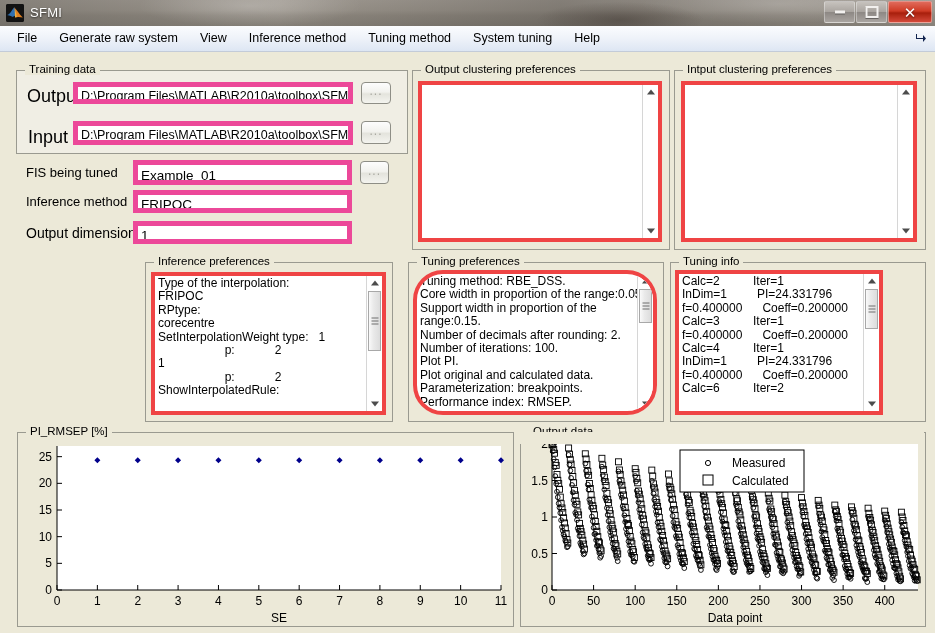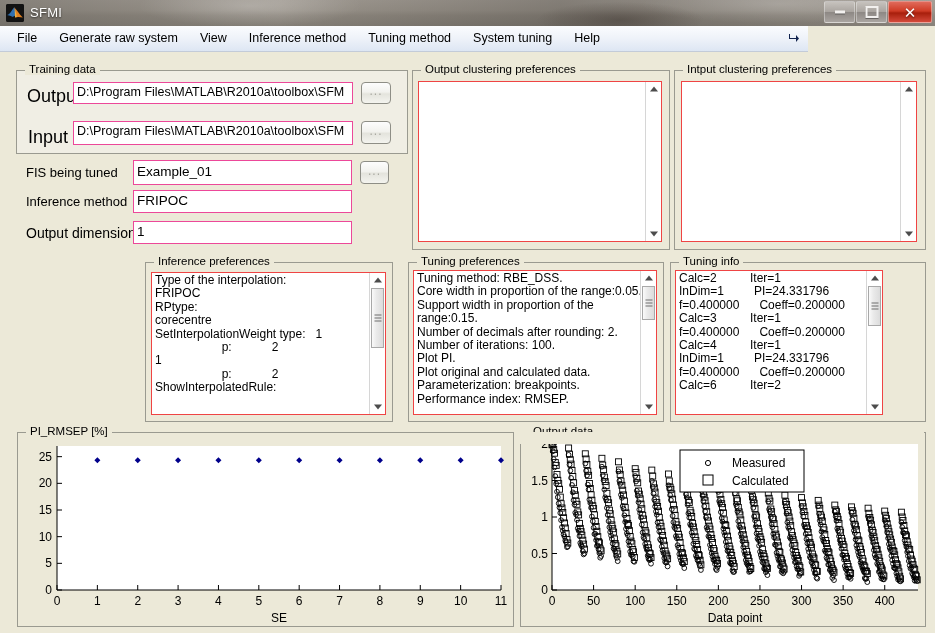--- a/index.html
+++ b/index.html
@@ -43,58 +43,58 @@
     background:linear-gradient(to bottom,#e06a5a 0%,#cf3b25 45%,#a81f0c 55%,#d4493a 100%);
     border:1px solid rgba(255,255,255,.4);
   }
   .wbtn .g{position:absolute;left:50%;top:50%;transform:translate(-50%,-50%);}
   .wbtn .min{width:10px;height:3px;background:#f2f0ee;box-shadow:0 1px 0 rgba(0,0,0,.35);}
   .wbtn .max{width:9px;height:8px;border:2px solid #f2f0ee;box-shadow:0 1px 0 rgba(0,0,0,.35);}
   .wbtn .x{font-size:15px;font-weight:bold;color:#fff;line-height:1;text-shadow:0 1px 2px rgba(0,0,0,.5);}
 
   
   .menubar{
-    position:absolute;left:0;top:26px;width:808px;height:25px;
+    position:absolute;left:0;top:26px;width:935px;height:25px;
     background:linear-gradient(to bottom,#fbfcfe 0%,#eef2f9 50%,#dde6f3 100%);
     border-bottom:1px solid #c3cbd8;
   }
   .menus{position:absolute;left:0;top:0;height:25px;display:flex;align-items:center;}
   .menu{padding:0 11px;height:25px;line-height:25px;font-size:12.5px;color:#000;white-space:nowrap;cursor:default;}
   .mchev{position:absolute;right:8px;top:5px;width:14px;height:14px;}
 
   
   .grp{position:absolute;border:1px solid #9a9a90;background:transparent;}
   .grp > .cap{
     position:absolute;top:-8px;left:8px;padding:0 4px;
     background:#ECE9D8;font-size:11.5px;color:#000;white-space:nowrap;
   }
   .grp.shade{background:#F0EEE4;}
 
   .lbl{position:absolute;font-size:18px;color:#000;white-space:nowrap;}
 
   
   .tf{
-    position:absolute;background:#fff;border:1px solid #ec4899;
+    position:absolute;background:#fff;border:5px solid #ec4899;
     box-sizing:border-box;font-size:12.5px;color:#000;
     padding:2px 2px 0 3px;line-height:normal;overflow:hidden;white-space:nowrap;
   }
 
   
   .dots{
     position:absolute;box-sizing:border-box;
     border:1px solid #8e8e86;border-radius:4px;
     background:linear-gradient(to bottom,#fdfdfd 0%,#f2f2ee 45%,#e4e4dd 55%,#f4f4ef 100%);
     color:#a8a8a0;font-size:12px;text-align:center;line-height:1;
     display:flex;align-items:center;justify-content:center;letter-spacing:1px;
     padding-bottom:4px;
   }
 
   
   .listbox{
-    position:absolute;background:#fff;border:1px solid #ef4444;box-sizing:border-box;overflow:hidden;
+    position:absolute;background:#fff;border:4px solid #ef4444;box-sizing:border-box;overflow:hidden;
   }
   .lb-body{position:absolute;left:0;top:0;right:15px;bottom:0;overflow:hidden;padding:1px 0 0 3px;}
   .lb-line{font-size:12px;line-height:13.4px;color:#000;white-space:pre;}
   .sb{
     position:absolute;right:0;top:0;width:15px;bottom:0;
     background:#fff;border-left:1px solid #d6d6d6;
   }
   .sb-arrow{position:absolute;left:0;width:15px;height:14px;background:#fff;}
   .sb-arrow.up{top:0;}
   .sb-arrow.dn{bottom:0;}
@@ -237,21 +237,21 @@
       </div>
       <div class="sb-arrow dn">
           <span class="sb-tri d"></span>
         </div>
     </div>
   </div>
 
   <div class="grp" style="left:408px;top:262px;width:254px;height:158px;">
     <span class="cap">Tuning preferences</span>
   </div>
-  <div class="listbox" style="left:413px;top:270px;width:244px;height:145px;">
+  <div class="listbox" style="left:413px;top:270px;width:244px;height:145px;border-radius:30px;">
     <div class="lb-body" id="tunpref-body">
         <div class="lb-line">Tuning method: RBE_DSS.</div>
         <div class="lb-line">Core width in proportion of the range:0.05.</div>
         <div class="lb-line">Support width in proportion of the</div>
         <div class="lb-line">range:0.15.</div>
         <div class="lb-line">Number of decimals after rounding: 2.</div>
         <div class="lb-line">Number of iterations: 100.</div>
         <div class="lb-line">Plot PI.</div>
         <div class="lb-line">Plot original and calculated data.</div>
         <div class="lb-line">Parameterization: breakpoints.</div>

